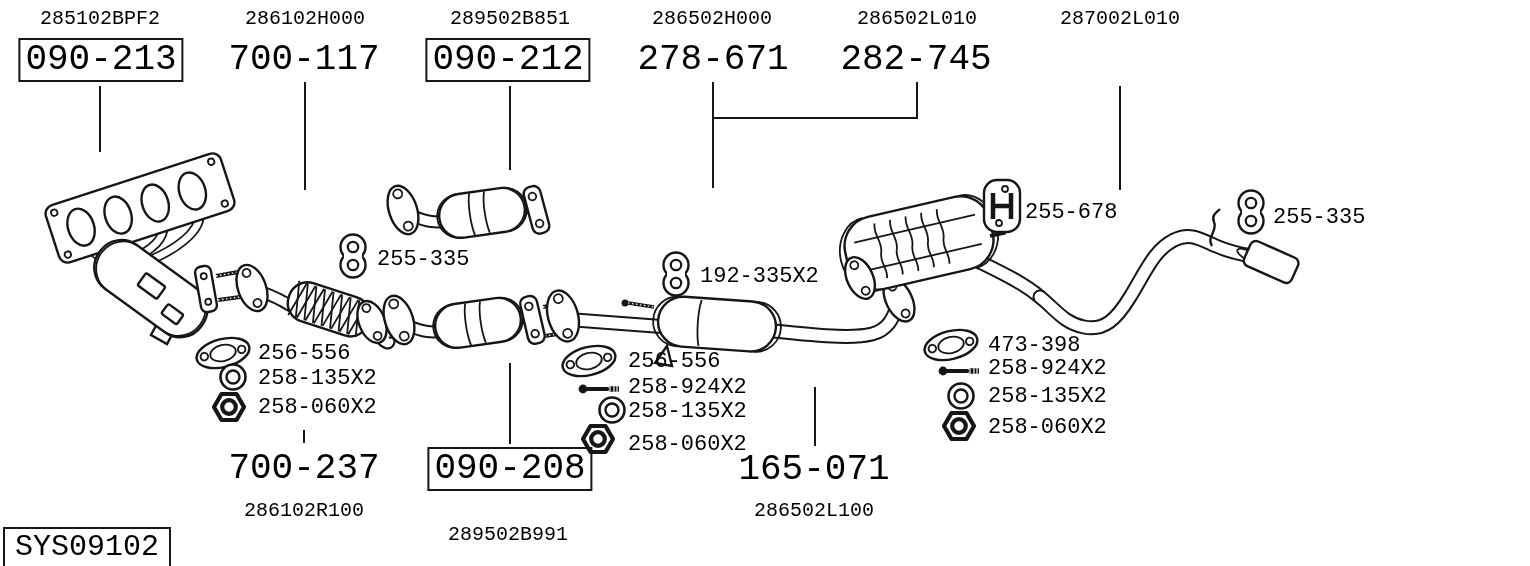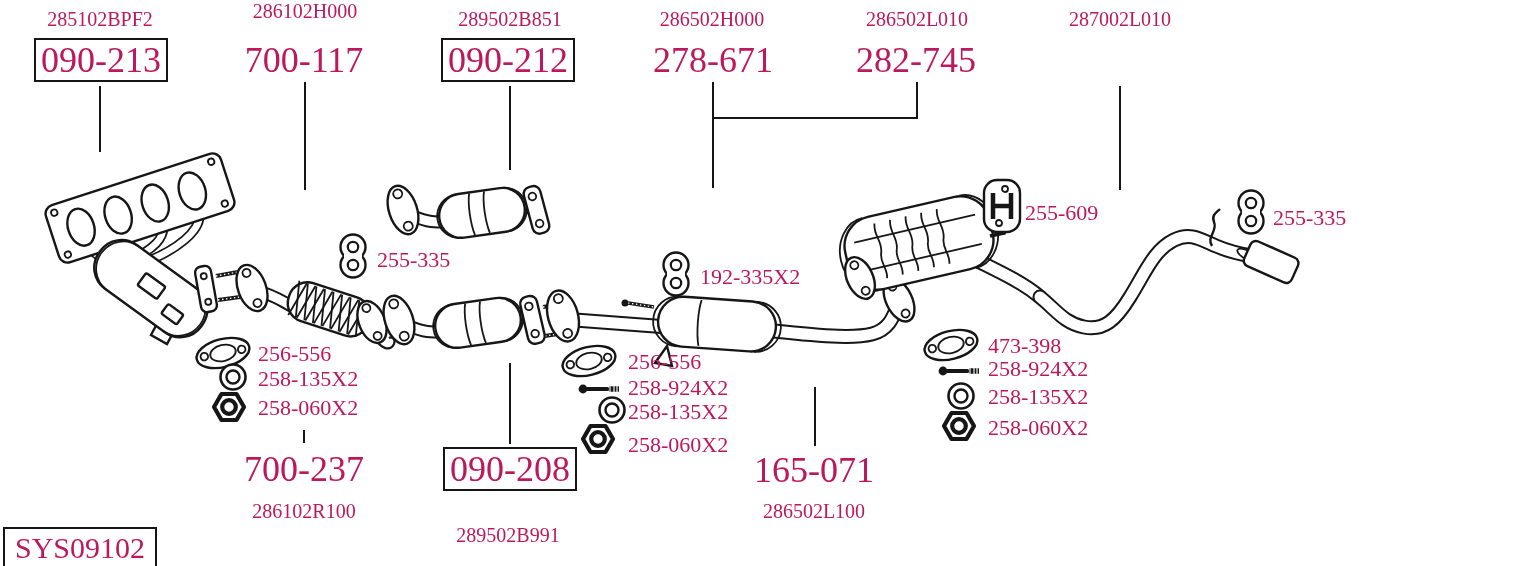--- a/index.html
+++ b/index.html
@@ -1,18 +1,18 @@
 <!DOCTYPE html>
 <html><head>
 <meta charset="utf-8">
 <style>
   html,body{margin:0;padding:0;background:#fff;}
   .stage{position:relative;width:1530px;height:566px;background:#ffffff;overflow:hidden;}
   .stage svg{position:absolute;left:0;top:0;}
-  .lbl{position:absolute;white-space:nowrap;color:#be185d;font-family:Liberation Serif, serif;}
+  .lbl{position:absolute;white-space:nowrap;color:#000000;font-family:Liberation Mono, monospace;}
   .c{transform:translateX(-50%);}
   .ref{font-size:20px;line-height:1.1;}
   .code{font-size:36px;line-height:1.12;}
   .pn{font-size:22px;line-height:1.1;}
   .boxed{border:2px solid #161616;padding:0 5px;text-align:right;}
   .sys{font-size:30px;line-height:1.1;padding:2px 10px;}
   
   .ol{fill:#ffffff;stroke:#161616;stroke-width:2.4;}
   .th{fill:none;stroke:#161616;stroke-width:1.8;}
   .ld{stroke:#161616;stroke-width:2;}
@@ -261,35 +261,35 @@
       <use href="#nut" transform="translate(598,439)"></use>
 
       <use href="#gasket" transform="translate(951,345) rotate(-14)"></use>
       <use href="#bolt" transform="translate(959,371)"></use>
       <use href="#ring" transform="translate(961,396)"></use>
       <use href="#nut" transform="translate(959,426)"></use>
     </g>
   </svg>
 
   <div class="lbl ref c" style="left:100px;top:8px">285102BPF2</div>
-  <div class="lbl ref c" style="left:305px;top:0">286102H000</div>
+  <div class="lbl ref c" style="left:305px;top:8px">286102H000</div>
   <div class="lbl ref c" style="left:510px;top:8px">289502B851</div>
   <div class="lbl ref c" style="left:712px;top:8px">286502H000</div>
   <div class="lbl ref c" style="left:917px;top:8px">286502L010</div>
   <div class="lbl ref c" style="left:1120px;top:8px">287002L010</div>
 
   <div class="lbl code c boxed" style="left:101px;top:38px">090-213</div>
   <div class="lbl code c" style="left:304px;top:40px">700-117</div>
   <div class="lbl code c boxed" style="left:508px;top:38px">090-212</div>
   <div class="lbl code c" style="left:713px;top:40px">278-671</div>
   <div class="lbl code c" style="left:916px;top:40px">282-745</div>
 
   <div class="lbl pn" style="left:377px;top:248px">255-335</div>
   <div class="lbl pn" style="left:700px;top:265px">192-335X2</div>
-  <div class="lbl pn" style="left:1025px;top:201px">255-609</div>
+  <div class="lbl pn" style="left:1025px;top:201px">255-678</div>
   <div class="lbl pn" style="left:1273px;top:206px">255-335</div>
 
   <div class="lbl pn" style="left:258px;top:342px">256-556</div>
   <div class="lbl pn" style="left:258px;top:367px">258-135X2</div>
   <div class="lbl pn" style="left:258px;top:396px">258-060X2</div>
 
   <div class="lbl pn" style="left:628px;top:350px">256-556</div>
   <div class="lbl pn" style="left:628px;top:376px">258-924X2</div>
   <div class="lbl pn" style="left:628px;top:400px">258-135X2</div>
   <div class="lbl pn" style="left:628px;top:433px">258-060X2</div>

